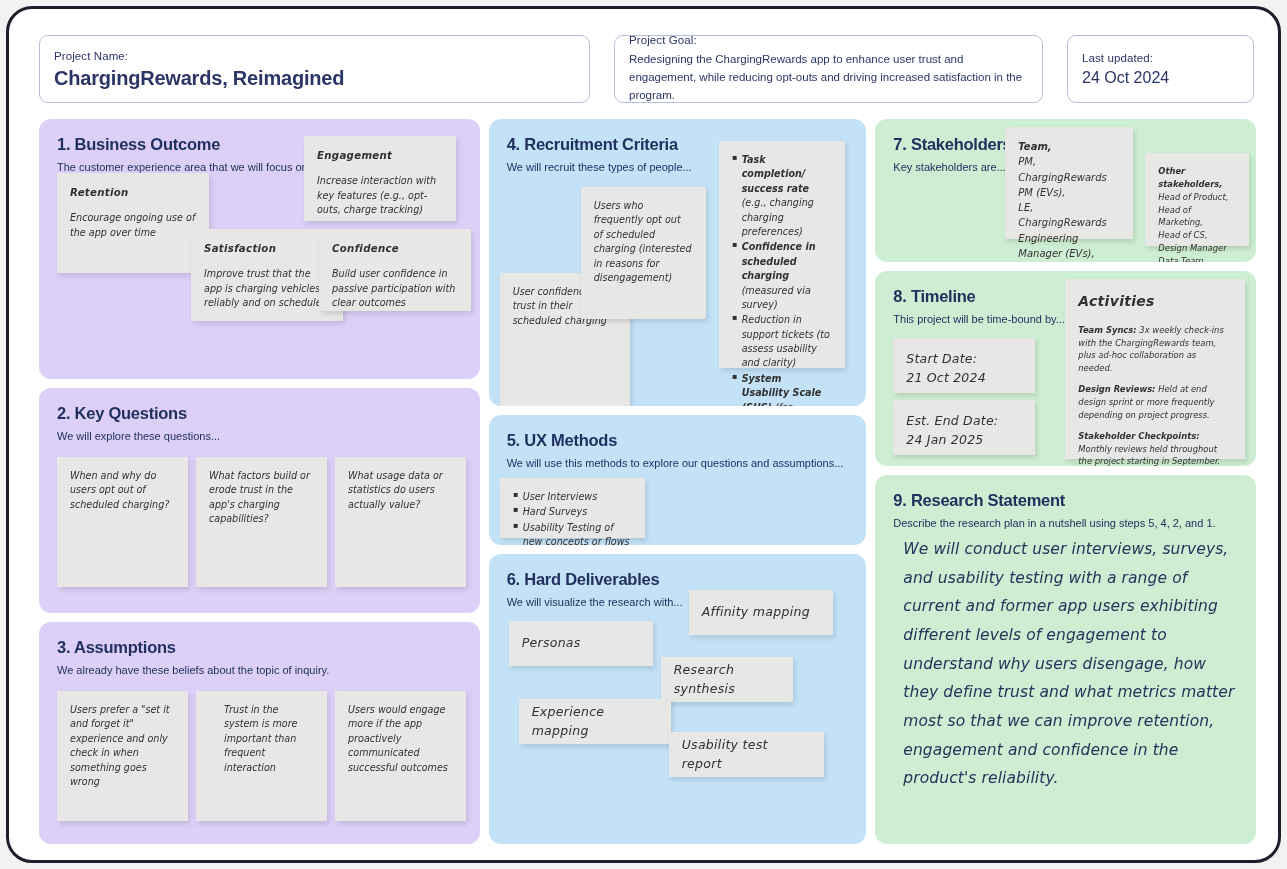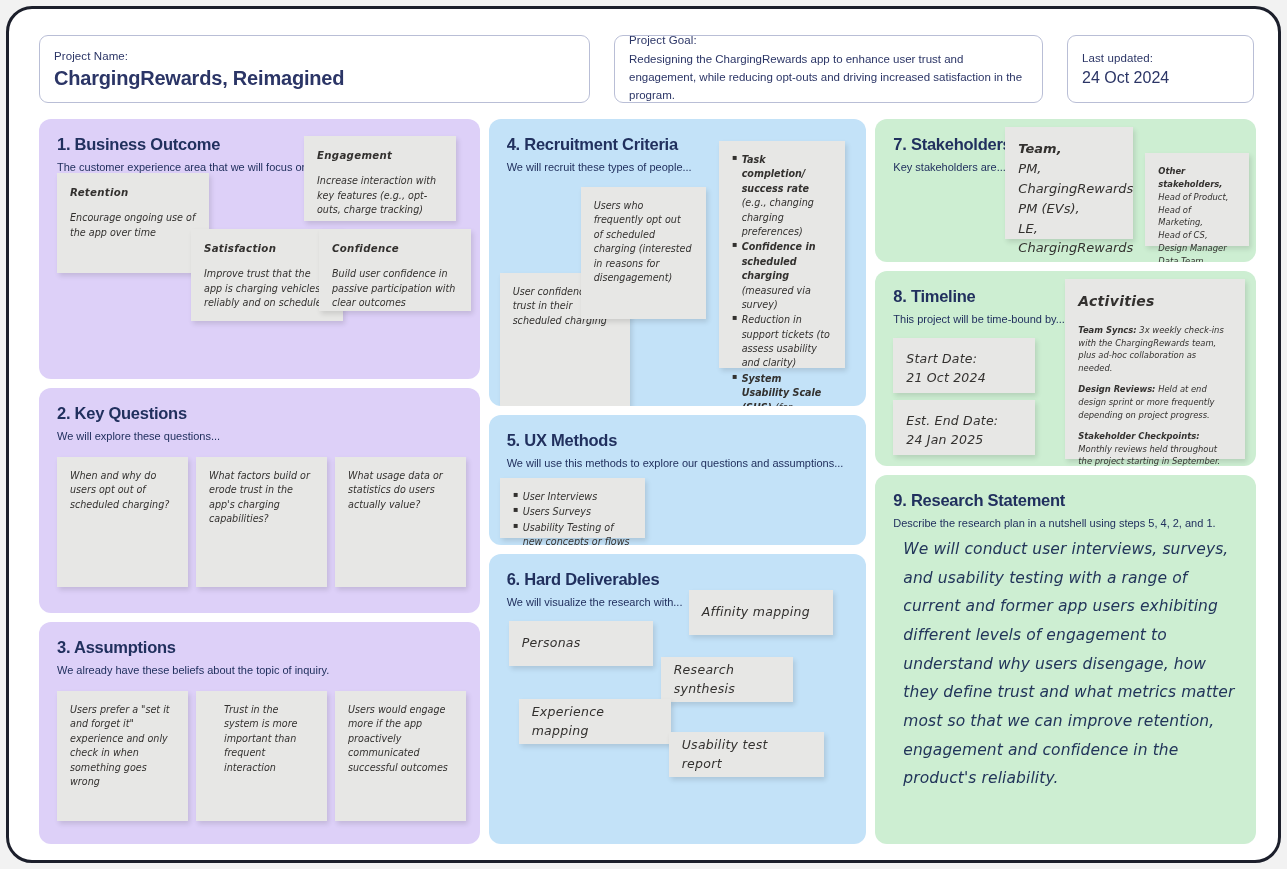--- a/index.html
+++ b/index.html
@@ -191,21 +191,21 @@
   
   #p6 { flex: 1; }
   #note-personas    { left: 20px;  top: 67px;  width: 144px; height: 45px; }
   #note-affinity    { left: 200px; top: 36px;  width: 144px; height: 45px; }
   #note-synthesis   { left: 172px; top: 103px; width: 132px; height: 45px; }
   #note-experience  { left: 30px;  top: 145px; width: 152px; height: 45px; }
   #note-usability   { left: 180px; top: 178px; width: 155px; height: 45px; }
 
   
   #p7 { height: 143px; }
-  #note-team  { left: 130px; top: 8px;  width: 128px; height: 112px; font-size: 13px; line-height: 1.53; font-style: italic; }
+  #note-team  { left: 130px; top: 8px;  width: 128px; height: 112px; font-size: 10px; line-height: 1.53; font-style: italic; }
   #note-other { left: 270px; top: 34px; width: 104px; height: 93px; font-size: 8.4px; line-height: 1.53; }
 
   
   #p8 { height: 195px; }
   #note-start { left: 18px;  top: 67px;  width: 142px; height: 55px; }
   #note-end   { left: 18px;  top: 129px; width: 142px; height: 55px; }
   #note-activities { left: 190px; top: 8px; width: 180px; height: 180px; font-size: 8.4px; line-height: 1.5; }
   #note-activities .nt-head { font-size: 14px; margin-bottom: 12px; }
 
   
@@ -312,21 +312,21 @@
           </ul>
         </div>
       </div>
 
       <div class="panel blue" id="p5">
         <div class="panel-title">5. UX Methods</div>
         <div class="panel-sub">We will use this methods to explore our questions and assumptions...</div>
         <div class="note" id="note-methods">
           <ul>
             <li>User Interviews</li>
-            <li>Users Surveys</li>
+            <li>Hard Surveys</li>
             <li>Usability Testing of new concepts or flows</li>
           </ul>
         </div>
       </div>
 
       <div class="panel blue" id="p6">
         <div class="panel-title">6. Hard Deliverables</div>
         <div class="panel-sub">We will visualize the research with...</div>
         <div class="note note-label" id="note-personas">Personas</div>
         <div class="note note-label" id="note-affinity">Affinity mapping</div>

